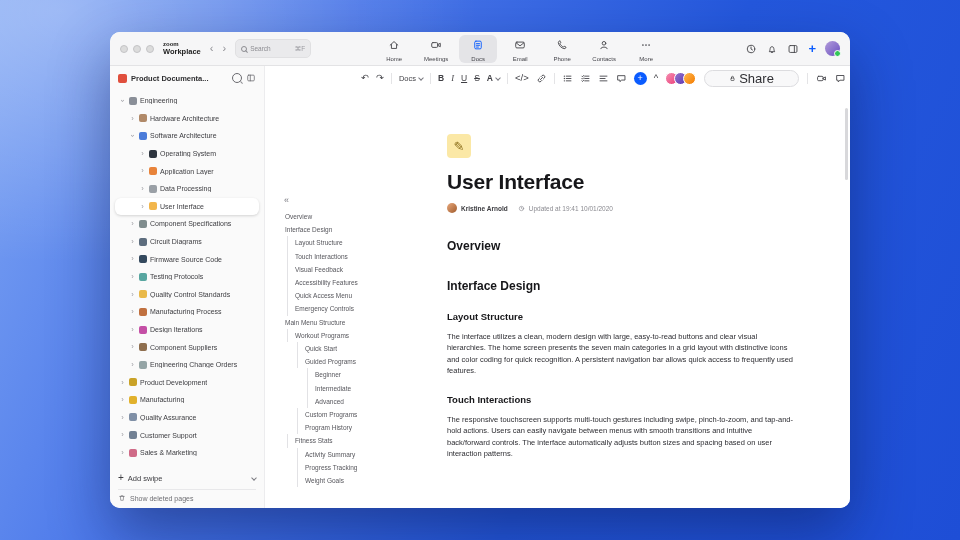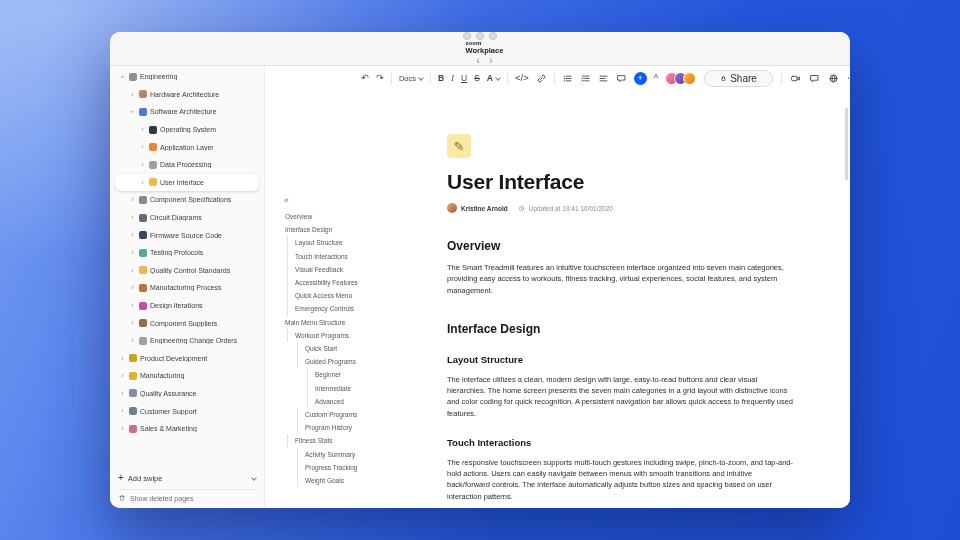--- a/index.html
+++ b/index.html
@@ -10,21 +10,21 @@
       radial-gradient(700px 420px at 6% 2%, rgba(255,255,255,.30), rgba(255,255,255,0) 60%),
       linear-gradient(115deg, #7da4f3 0%, #4a77ea 30%, #2458dd 62%, #1e4ed6 100%);
     position:relative;
   }
   .window {
     position:absolute; left:110px; top:32px; width:740px; height:476px;
     background:#fff; border-radius:10px; overflow:hidden;
     box-shadow:0 25px 60px rgba(8,20,70,.45);
   }
   
-  .topbar { height:34px; background:#f6f6f7; border-bottom:1px solid #e3e3e5; display:flex; align-items:center; padding:0 24px;flex-direction:column; }
+  .topbar { height:34px; background:#f6f6f7; border-bottom:1px solid #e3e3e5; display:flex; align-items:center; padding:0 10px; }
   .lights { display:flex; gap:5px; }
   .light { width:8px; height:8px; border-radius:50%; background:#dcdcdc; border:1px solid #c4c4c6; }
   .brand { margin-left:9px; line-height:1.1; }
   .brand .z { font-size:6px; font-weight:bold; color:#222; display:block; }
   .brand .w { font-size:7.5px; font-weight:bold; color:#222; display:block; }
   .navbtns { display:flex; gap:9px; margin-left:9px; color:#8e8e93; font-size:11px; line-height:1; }
   .navbtns span { cursor:pointer; }
   .searchbox { margin-left:9px; width:76px; height:19px; background:#eaeaec; border:1px solid #e0e0e2; border-radius:5px; display:flex; align-items:center; padding:0 5px; gap:3px; }
   .mag { width:6px; height:6px; border:1px solid #8d8d92; border-radius:50%; position:relative; flex:none; }
   .mag::after { content:""; position:absolute; width:3px; height:1px; background:#8d8d92; transform:rotate(45deg); right:-2px; bottom:-1px; }
@@ -79,21 +79,21 @@
   .dticon svg { width:11px; height:11px; fill:none; stroke:currentColor; stroke-width:1.1; stroke-linecap:round; stroke-linejoin:round; }
   .dticon svg .f { fill:currentColor; stroke:none; }
   .dt-plus { width:13px; height:13px; border-radius:50%; background:#0b5cff; color:#fff; font-size:9px; display:flex; align-items:center; justify-content:center; cursor:pointer; flex:none; }
   .dt-right { margin-left:auto; display:flex; align-items:center; gap:8px; }
   .avs { display:flex; }
   .av { width:13px; height:13px; border-radius:50%; border:1.5px solid #fff; cursor:pointer; }
   .av + .av { margin-left:-4px; }
   .av1 { background:linear-gradient(135deg,#f48fb1,#ec407a); }
   .av2 { background:linear-gradient(135deg,#9575cd,#5e35b1); }
   .av3 { background:linear-gradient(135deg,#ffb74d,#f57c00); }
-  .share-btn { height:17px; border:1px solid #dcdcdf; border-radius:9px; display:flex; align-items:center; gap:3px; padding:0 15px; font-size:10px; color:#2f2f33; background:#f8f8f9; cursor:pointer; }
+  .share-btn { height:17px; border:1px solid #dcdcdf; border-radius:9px; display:flex; align-items:center; gap:3px; padding:0 24px; font-size:13px; color:#2f2f33; background:#f8f8f9; cursor:pointer; }
   .share-btn svg { width:7px; height:7px; fill:none; stroke:#2f2f33; stroke-width:1.2; stroke-linecap:round; }
   
   .toc { position:absolute; left:16px; top:130px; width:128px; }
   .toc-collapse { font-size:9px; color:#7a7a80; margin:0 0 5px 3px; cursor:pointer; line-height:1; }
   .toc-item { font-size:6.5px; color:#56565c; line-height:13.2px; white-space:nowrap; overflow:hidden; text-overflow:ellipsis; position:relative; cursor:pointer; }
   .toc-item .guide { position:absolute; top:0; bottom:0; width:1px; background:#e2e2e5; }
   
   .docbody { margin-left:182px; width:348px; padding-top:44px; }
   .demoji { width:24px; height:24px; border-radius:4px; background:#fbe8a6; display:flex; align-items:center; justify-content:center; font-size:13px; color:#8a6d1a; }
   .dtitle { font-size:21px; font-weight:bold; color:#17171a; margin-top:12px; letter-spacing:-.2px; }
@@ -201,20 +201,31 @@
             <rect x="2.4" y="3" width="9.2" height="8" rx="1.4"></rect>
             <line x1="8.6" y1="3" x2="8.6" y2="11"></line>
           </svg>
         </span>
       <span class="plusbtn">+</span>
       <span class="avatar-top"></span>
     </div>
   </div>
 
   <div class="sidebar">
+    <div class="sb-header">
+      <span class="ws-icon"></span>
+      <span class="ws-label">Product Documenta...</span>
+      <span class="mag sb-hicon" style="border-color:#6a6a6f"></span>
+      <span class="sb-hicon">
+          <svg viewBox="0 0 14 14">
+            <rect x="2.4" y="3" width="9.2" height="8" rx="1.4"></rect>
+            <line x1="6" y1="3" x2="6" y2="11"></line>
+          </svg>
+        </span>
+    </div>
     <div class="tree">
         <div class="trow">
           <span class="chev exp" style="margin-left: 0px;">›</span>
           <span class="ticon2" style="background: rgb(138, 143, 152);"></span>
           <span class="tlabel2">Engineering</span>
         </div>
         <div class="trow">
           <span class="chev" style="margin-left: 10px;">›</span>
           <span class="ticon2" style="background: rgb(176, 137, 104);"></span>
           <span class="tlabel2">Hardware Architecture</span>
@@ -458,21 +469,20 @@
         <span class="byclock">
             <svg viewBox="0 0 14 14">
               <circle cx="7" cy="7" r="4.4"></circle>
               <path d="M7 4.6 V7 L8.8 8.2"></path>
             </svg>
           </span>
         <span class="byupdated">Updated at 19:41 10/01/2020</span>
       </div>
       <div class="docblocks">
           <h2>Overview</h2>
-          <p>The Smart Treadmill features an intuitive touchscreen interface organized into seven main categories, providing easy access to workouts, fitness tracking, virtual experiences, social features, and system management.</p>
           <h2>Interface Design</h2>
           <h3>Layout Structure</h3>
           <p>The interface utilizes a clean, modern design with large, easy-to-read buttons and clear visual hierarchies. The home screen presents the seven main categories in a grid layout with distinctive icons and color coding for quick recognition. A persistent navigation bar allows quick access to frequently used features.</p>
           <h3>Touch Interactions</h3>
           <p>The responsive touchscreen supports multi-touch gestures including swipe, pinch-to-zoom, and tap-and-hold actions. Users can easily navigate between menus with smooth transitions and intuitive back/forward controls. The interface automatically adjusts button sizes and spacing based on user interaction patterns.</p>
         </div>
     </div>
 
     <div class="scrollbar"></div>
   </div>

